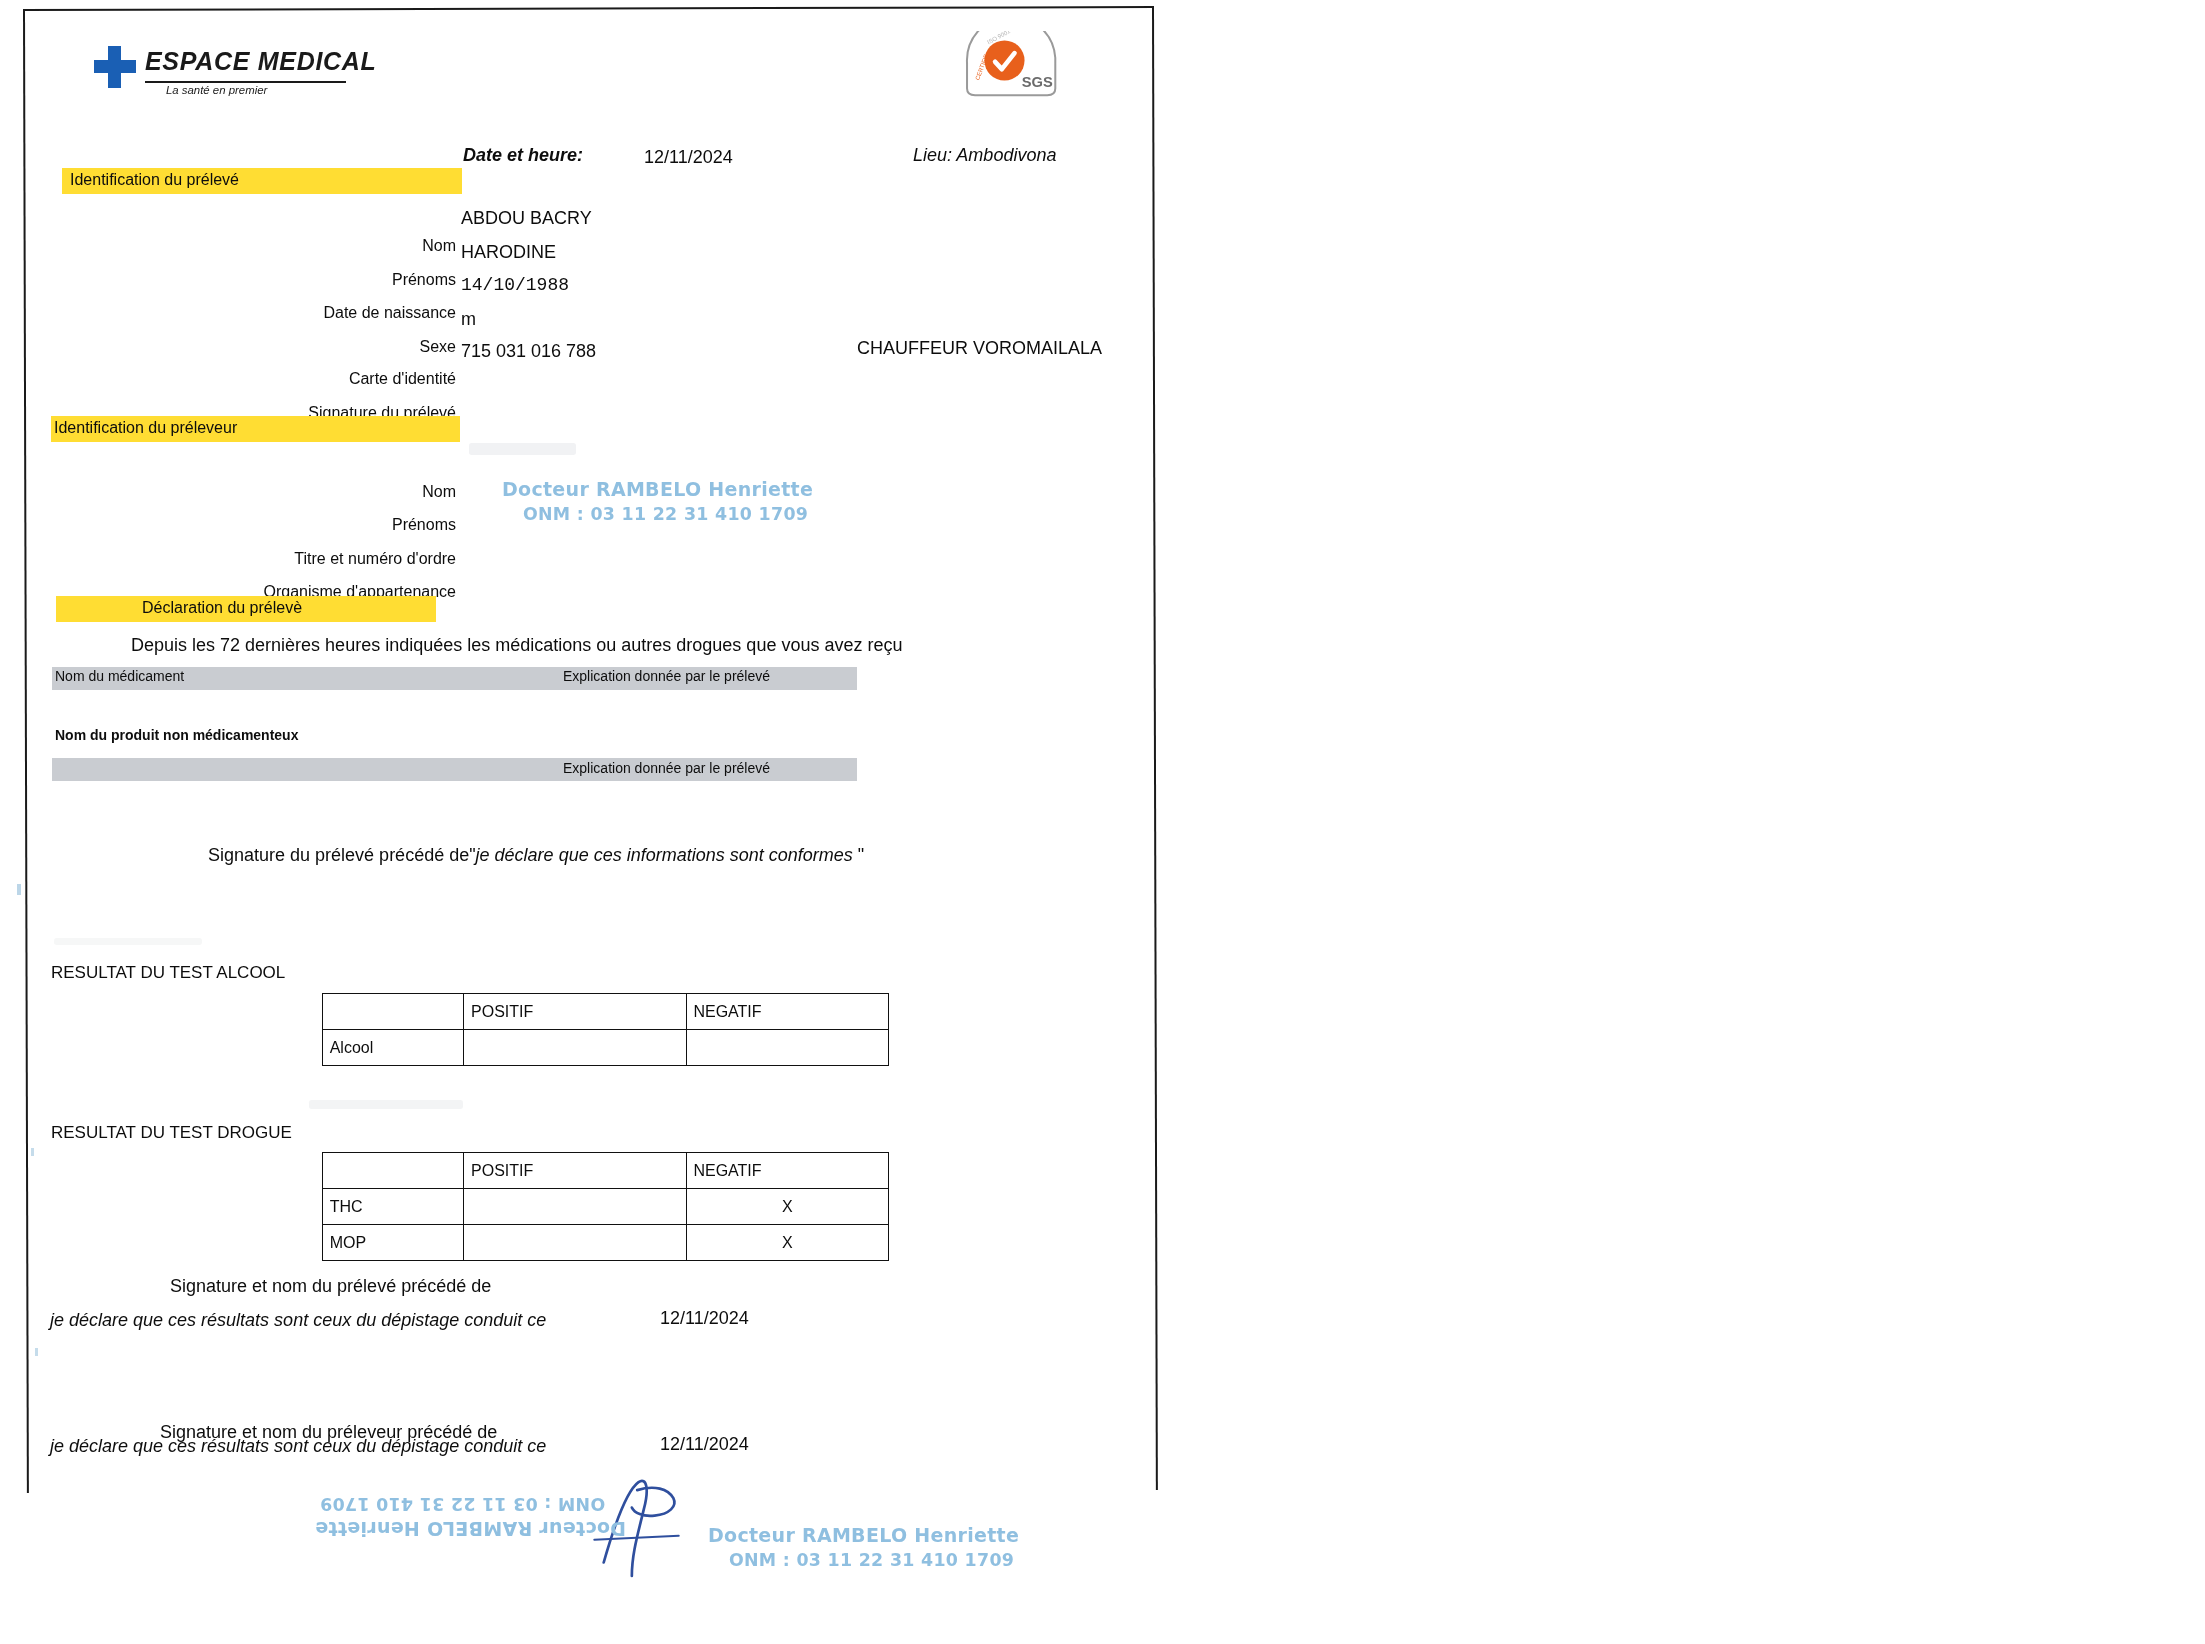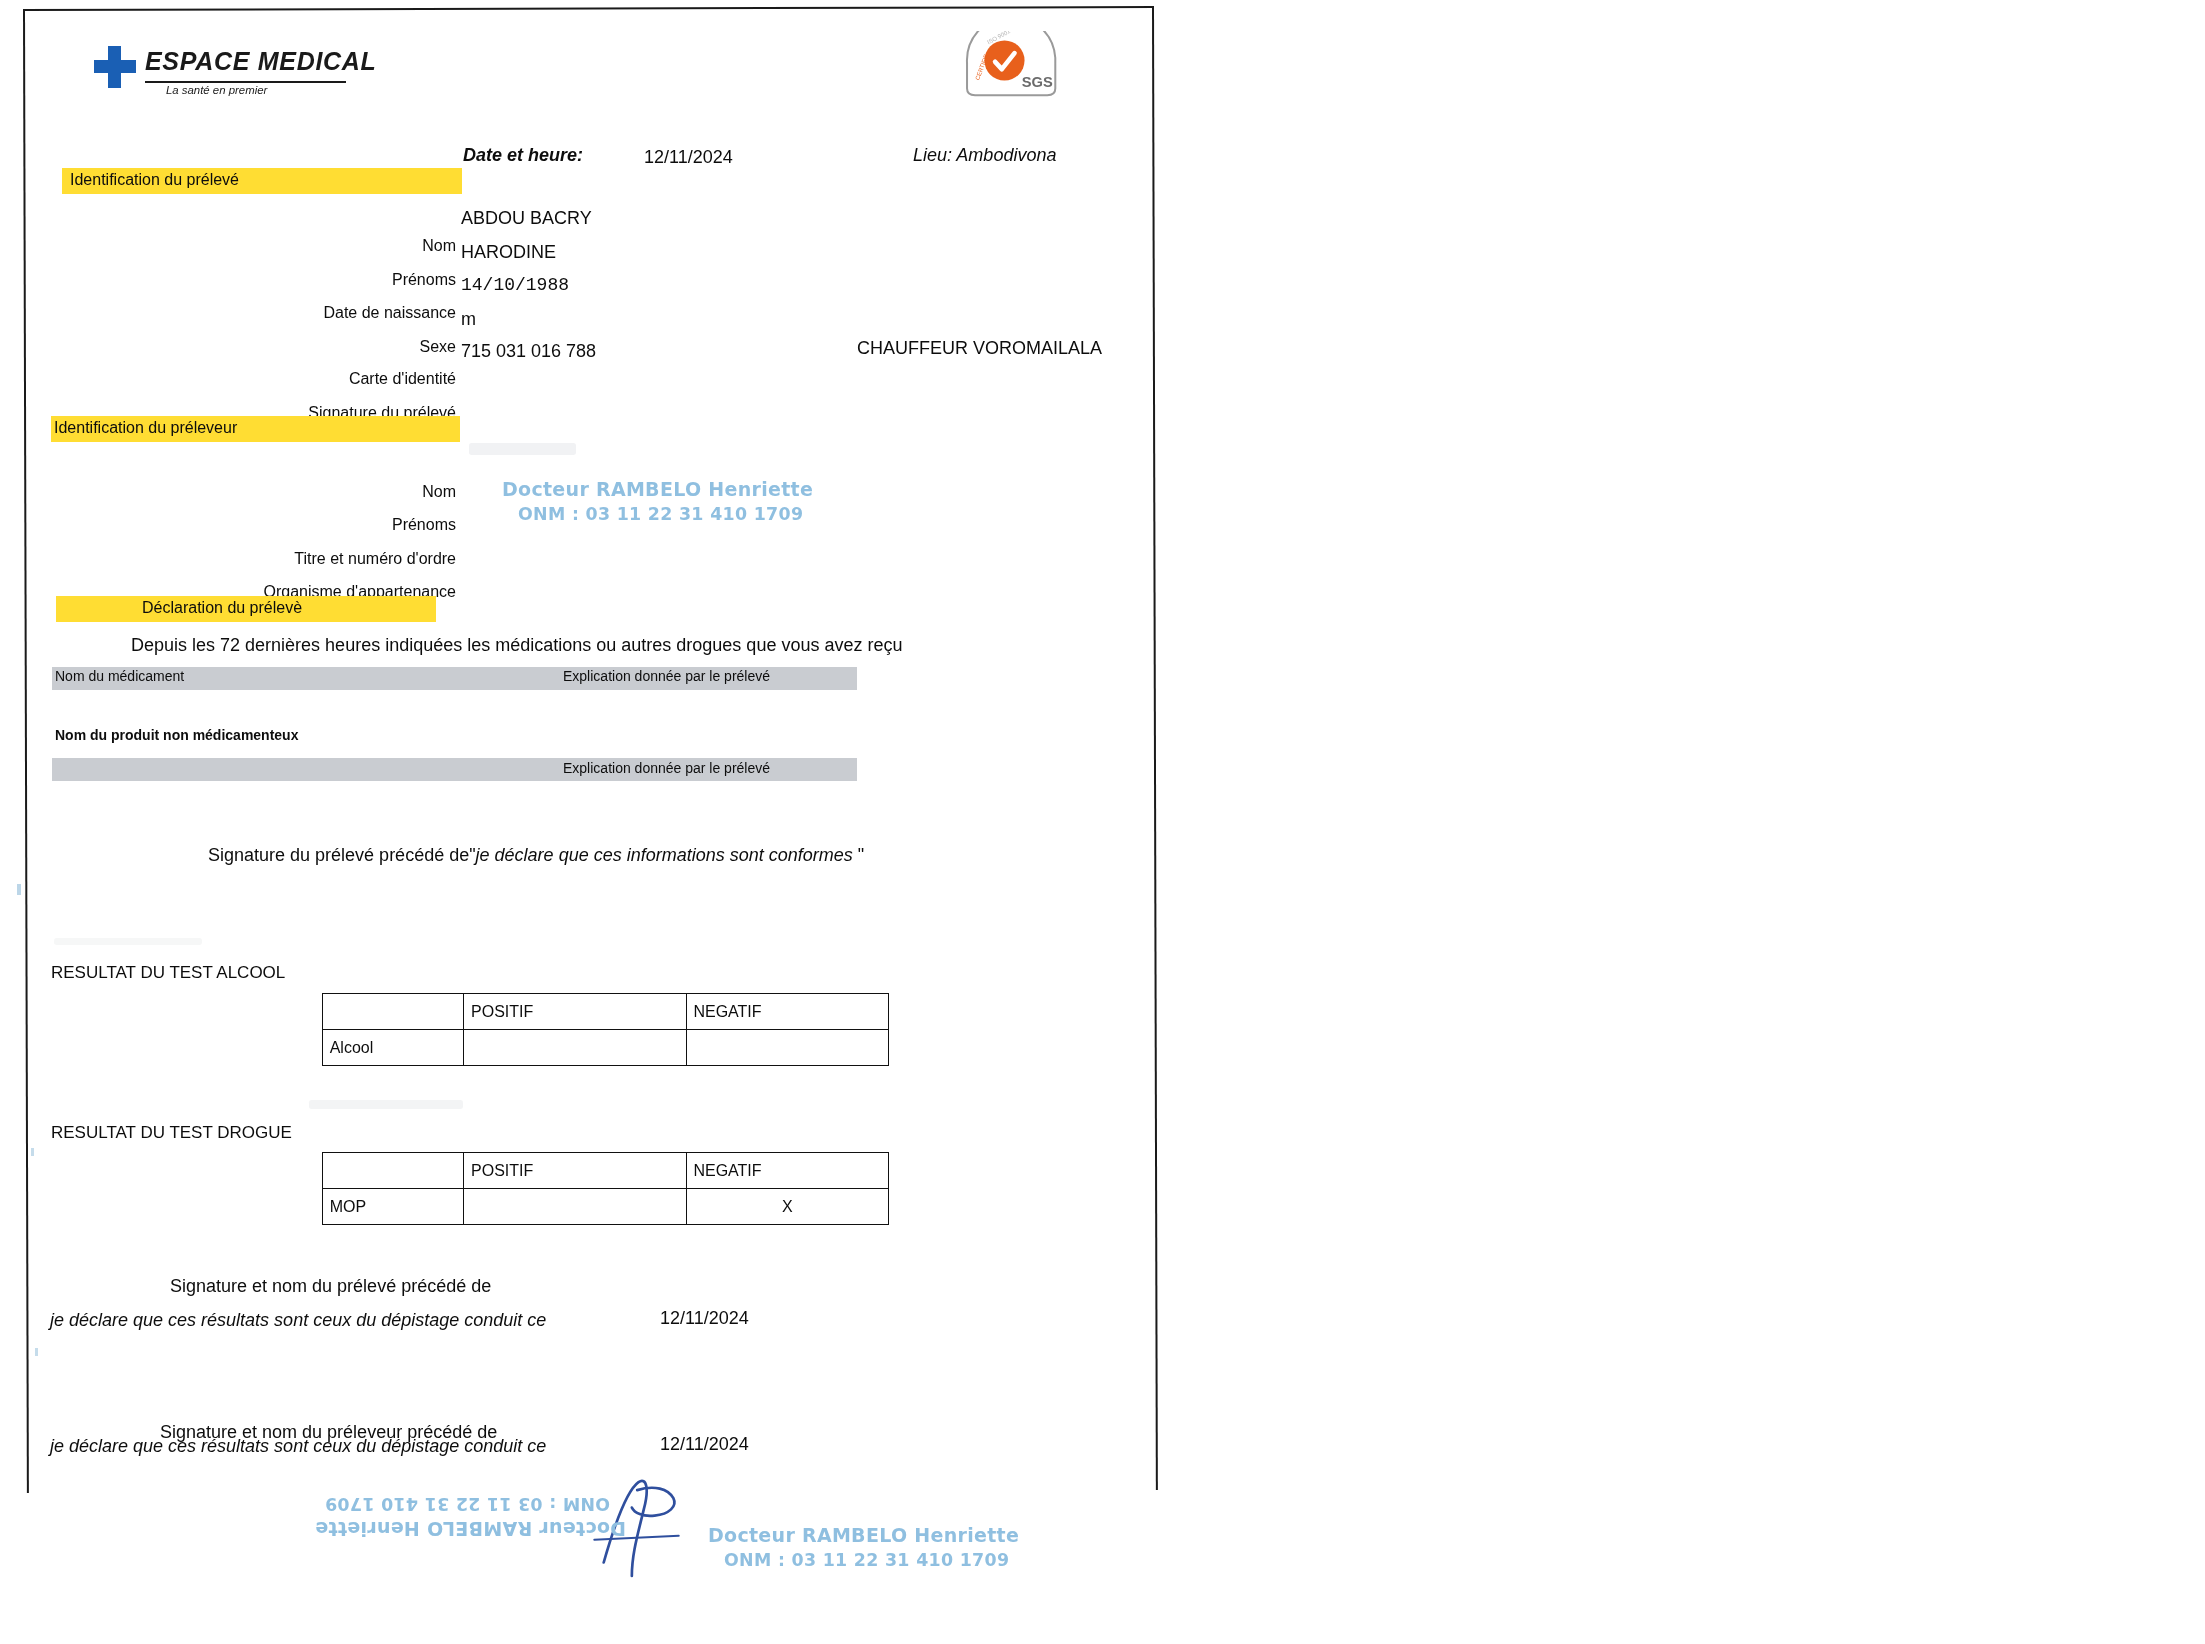--- a/index.html
+++ b/index.html
@@ -159,21 +159,21 @@
   
   .stamp {
     position: absolute;
     color: #8fbfe0;
     font-family: "DejaVu Sans", sans-serif;
     font-weight: bold;
     white-space: nowrap;
     letter-spacing: 0.3px;
   }
   .stamp .l1 { font-size: 19px; }
-  .stamp .l2 { font-size: 17.4px; }
+  .stamp .l2 { font-size: 17.4px; text-align: center; }
   .stamp.flip {
     transform: rotate(180deg);
     transform-origin: center center;
   }
   .stamp.faint { color: #bcd9ea; }
 
   
   .smudge {
     position: absolute;
     background: #e8eaec;
@@ -289,20 +289,25 @@
 <div class="t lg" style="left:51px; top:1124px;">RESULTAT DU TEST DROGUE</div>
 
 <table class="tbl" style="left:322px; top:1152px;">
   <tbody>
       <tr>
     <td class="c-label"></td>
     <td class="c-pos">POSITIF</td>
     <td class="c-neg">NEGATIF</td>
   </tr>
   <tr>
+    <td class="c-label">THC</td>
+    <td class="c-pos ctr"></td>
+    <td class="c-neg ctr">X</td>
+  </tr>
+  <tr>
     <td class="c-label">MOP</td>
     <td class="c-pos ctr"></td>
     <td class="c-neg ctr">X</td>
   </tr>
 </tbody>
   </table>
 
 <div class="t" style="left:170px; top:1277px;">Signature et nom du prélevé précédé de</div>
 <div class="t it" style="left:50px; top:1311px;">je déclare que ces résultats sont  ceux du dépistage  conduit ce</div>
 <div class="t" style="left:660px; top:1309px;">12/11/2024</div>

